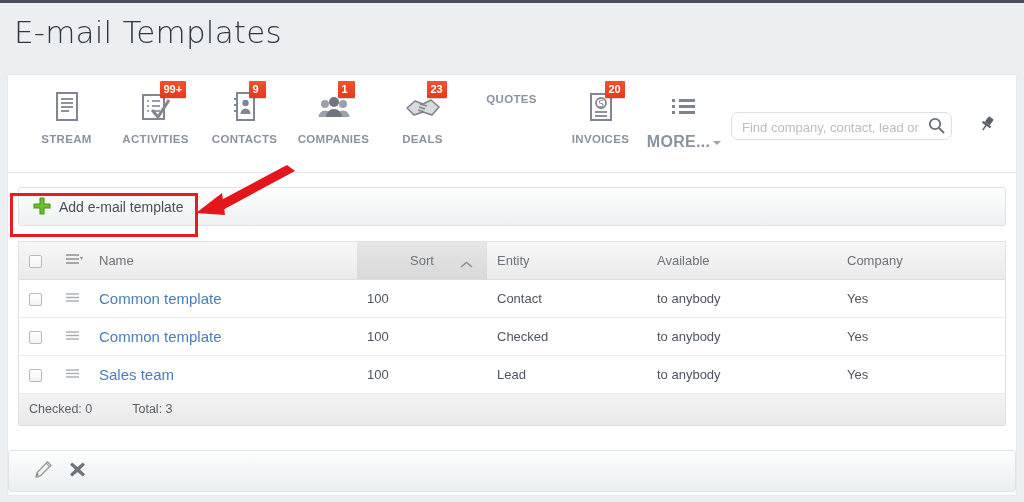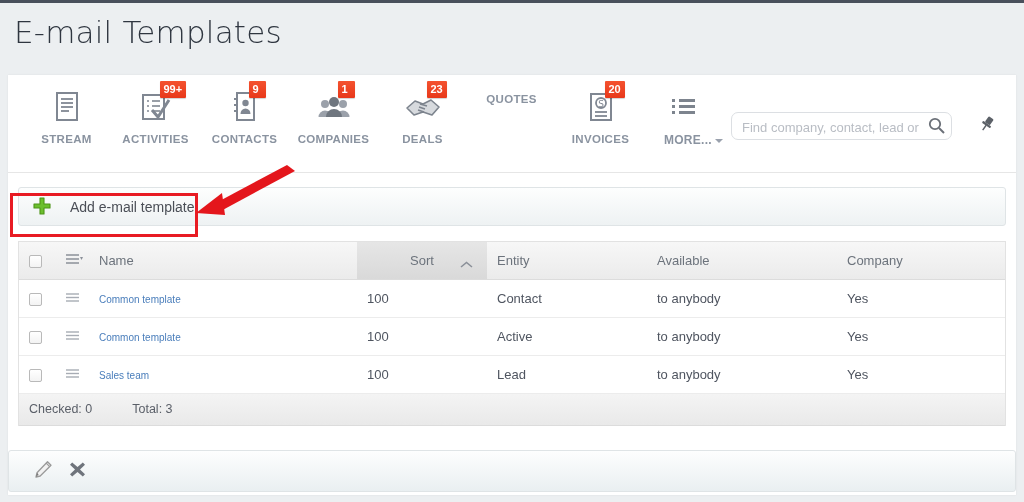--- a/index.html
+++ b/index.html
@@ -93,25 +93,24 @@
     min-width: 17px;
     padding: 0 4px;
     border-radius: 1px;
     box-sizing: border-box;
     text-align: left;
     box-shadow: 0 1px 1px rgba(0,0,0,.18);
   }
   .nav-item.more { width: 78px; }
   .more-label {
     margin-top: 6px;
-    font-size: 12px;
+    font-size: 16px;
     font-weight: bold;
     color: #8a93a0;
     letter-spacing: .3px;
-    text-align: right;
   }
   .caret {
     display: inline-block;
     width: 0; height: 0;
     border-left: 4px solid transparent;
     border-right: 4px solid transparent;
     border-top: 4px solid #9aa1ad;
     margin-left: 3px;
     vertical-align: middle;
   }
@@ -165,21 +164,20 @@
     position: absolute;
     left: 8px;
     top: 4px;
     height: 30px;
     display: flex;
     align-items: center;
     padding: 0 4px 0 6px;
     font-size: 14px;
     color: #4b4f57;
     cursor: pointer;
-    gap: 11px;
   }
   .plus-icon { margin-right: 8px; display:block; }
   .red-highlight {
     position: absolute;
     left: 10px;
     top: 193px;
     width: 188px;
     height: 44px;
     border: 3px solid #e81b23;
     box-sizing: border-box;
@@ -231,21 +229,21 @@
     padding: 0 10px;
     font-size: 13px;
     color: #4f5560;
     border-bottom: 1px solid #ececec;
     box-sizing: border-box;
     background: #fff;
   }
   .grid tbody td a {
     color: #4a7ebb;
     text-decoration: none;
-    font-size: 10px;
+    font-size: 15px;
   }
   .col-check { width: 36px; }
   .col-menu  { width: 34px; }
   .col-name  { width: 268px; }
   .col-sort  { width: 130px; }
   .col-entity{ width: 160px; }
   .col-avail { width: 190px; }
   .col-active{ width: auto; }
   .cb {
     width: 13px; height: 13px;
@@ -517,21 +515,21 @@
                 <g stroke="#a7acb4" stroke-width="1.4">
                   <line x1="1" y1="2" x2="14" y2="2"></line>
                     <line x1="1" y1="5.5" x2="14" y2="5.5"></line>
                     <line x1="1" y1="9" x2="14" y2="9"></line>
                 </g>
               </svg>
             </span>
           </td>
           <td><a href="#">Common template</a></td>
           <td>100</td>
-          <td>Active</td>
+          <td>Checked</td>
           <td>to anybody</td>
           <td>Yes</td>
         </tr>
         <tr>
           <td><span class="cb"></span></td>
           <td>
             <span class="rowmenu">
               <svg width="16" height="11" viewBox="0 0 16 11">
                 <g stroke="#a7acb4" stroke-width="1.4">
                   <line x1="1" y1="2" x2="14" y2="2"></line>

